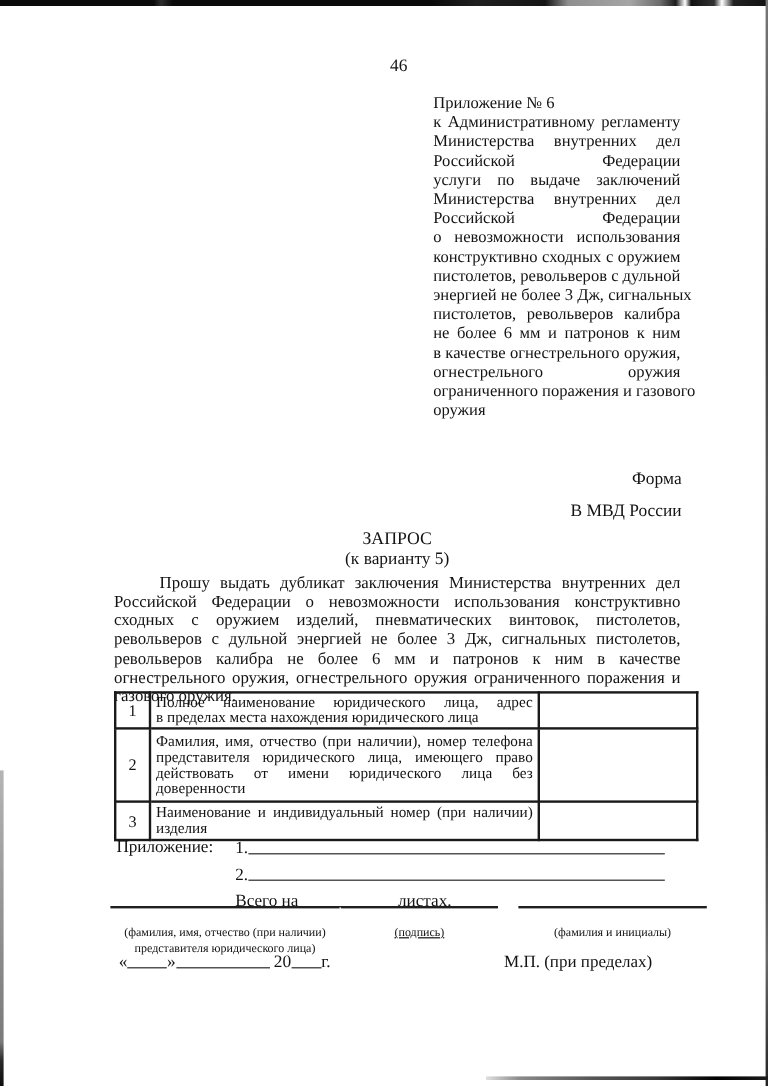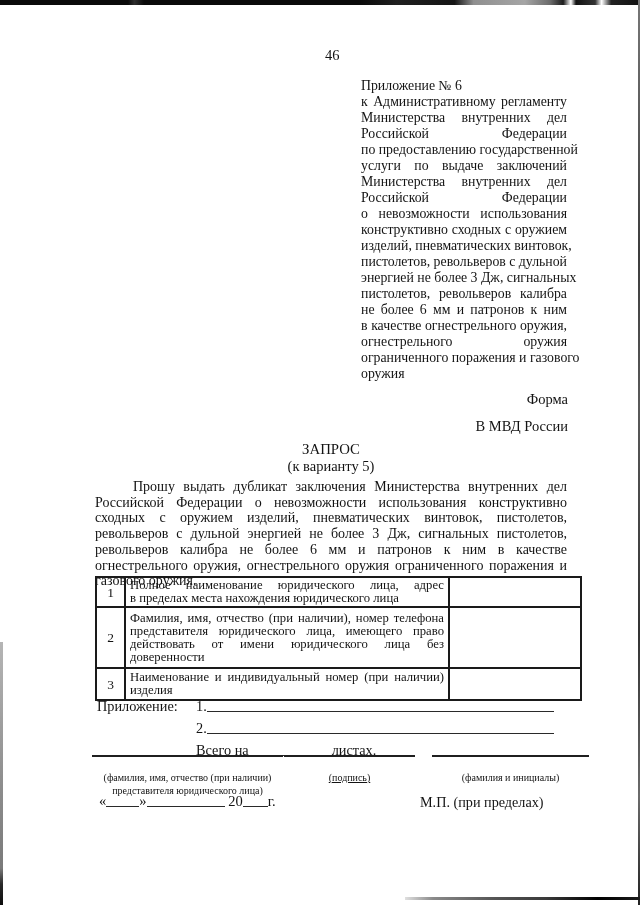--- a/index.html
+++ b/index.html
@@ -95,27 +95,25 @@
   <div class="left-line"></div>
   <div class="bottom-line"></div>
 
   <div class="pagenum">46</div>
 
   <div class="appendix">
     <div class="al plain">Приложение № 6</div>
     <div class="al">к Административному регламенту</div>
     <div class="al">Министерства внутренних дел</div>
     <div class="al">Российской Федерации</div>
-    <div class="al">по предоставлению государственной</div>
     <div class="al">услуги по выдаче заключений</div>
     <div class="al">Министерства внутренних дел</div>
     <div class="al">Российской Федерации</div>
     <div class="al">о невозможности использования</div>
     <div class="al">конструктивно сходных с оружием</div>
-    <div class="al">изделий, пневматических винтовок,</div>
     <div class="al">пистолетов, револьверов с дульной</div>
     <div class="al">энергией не более 3 Дж, сигнальных</div>
     <div class="al">пистолетов, револьверов калибра</div>
     <div class="al">не более 6 мм и патронов к ним</div>
     <div class="al">в качестве огнестрельного оружия,</div>
     <div class="al">огнестрельного оружия</div>
     <div class="al">ограниченного поражения и газового</div>
     <div class="al plain">оружия</div>
   </div>
 

